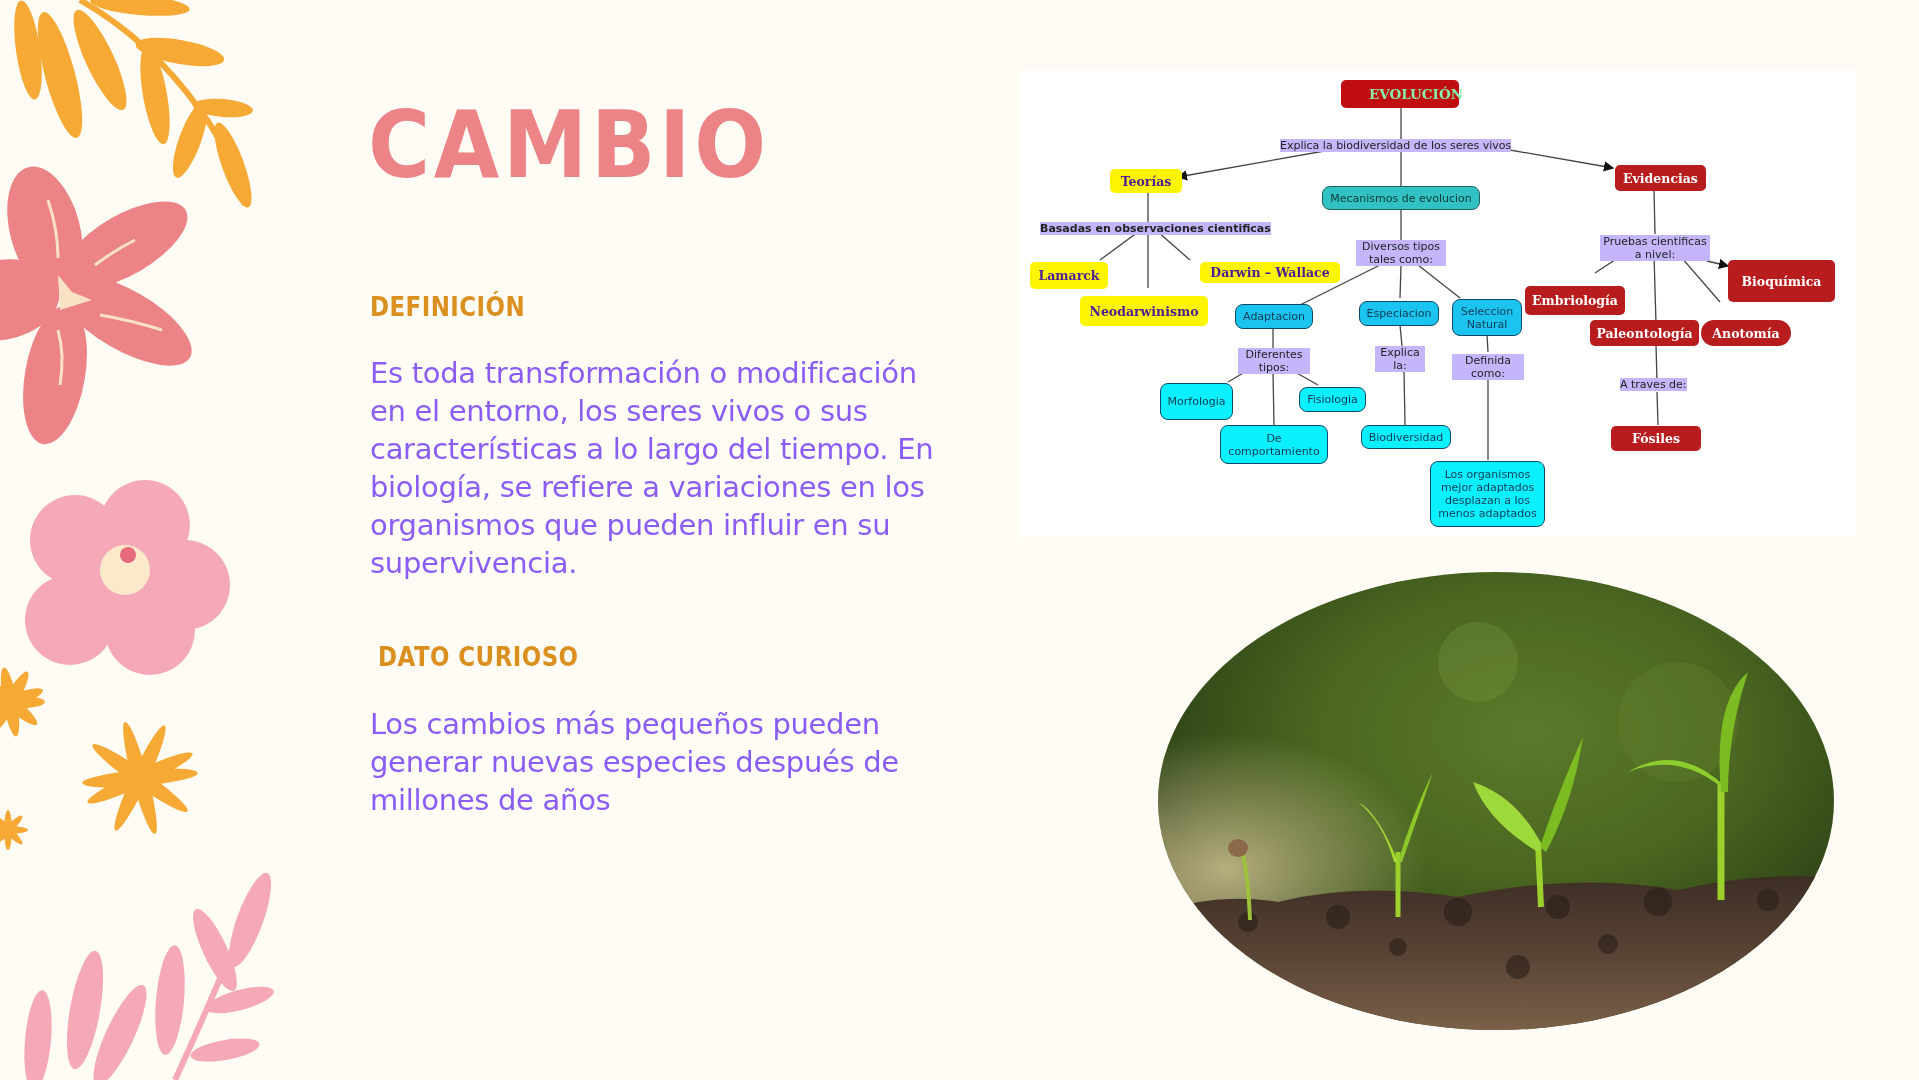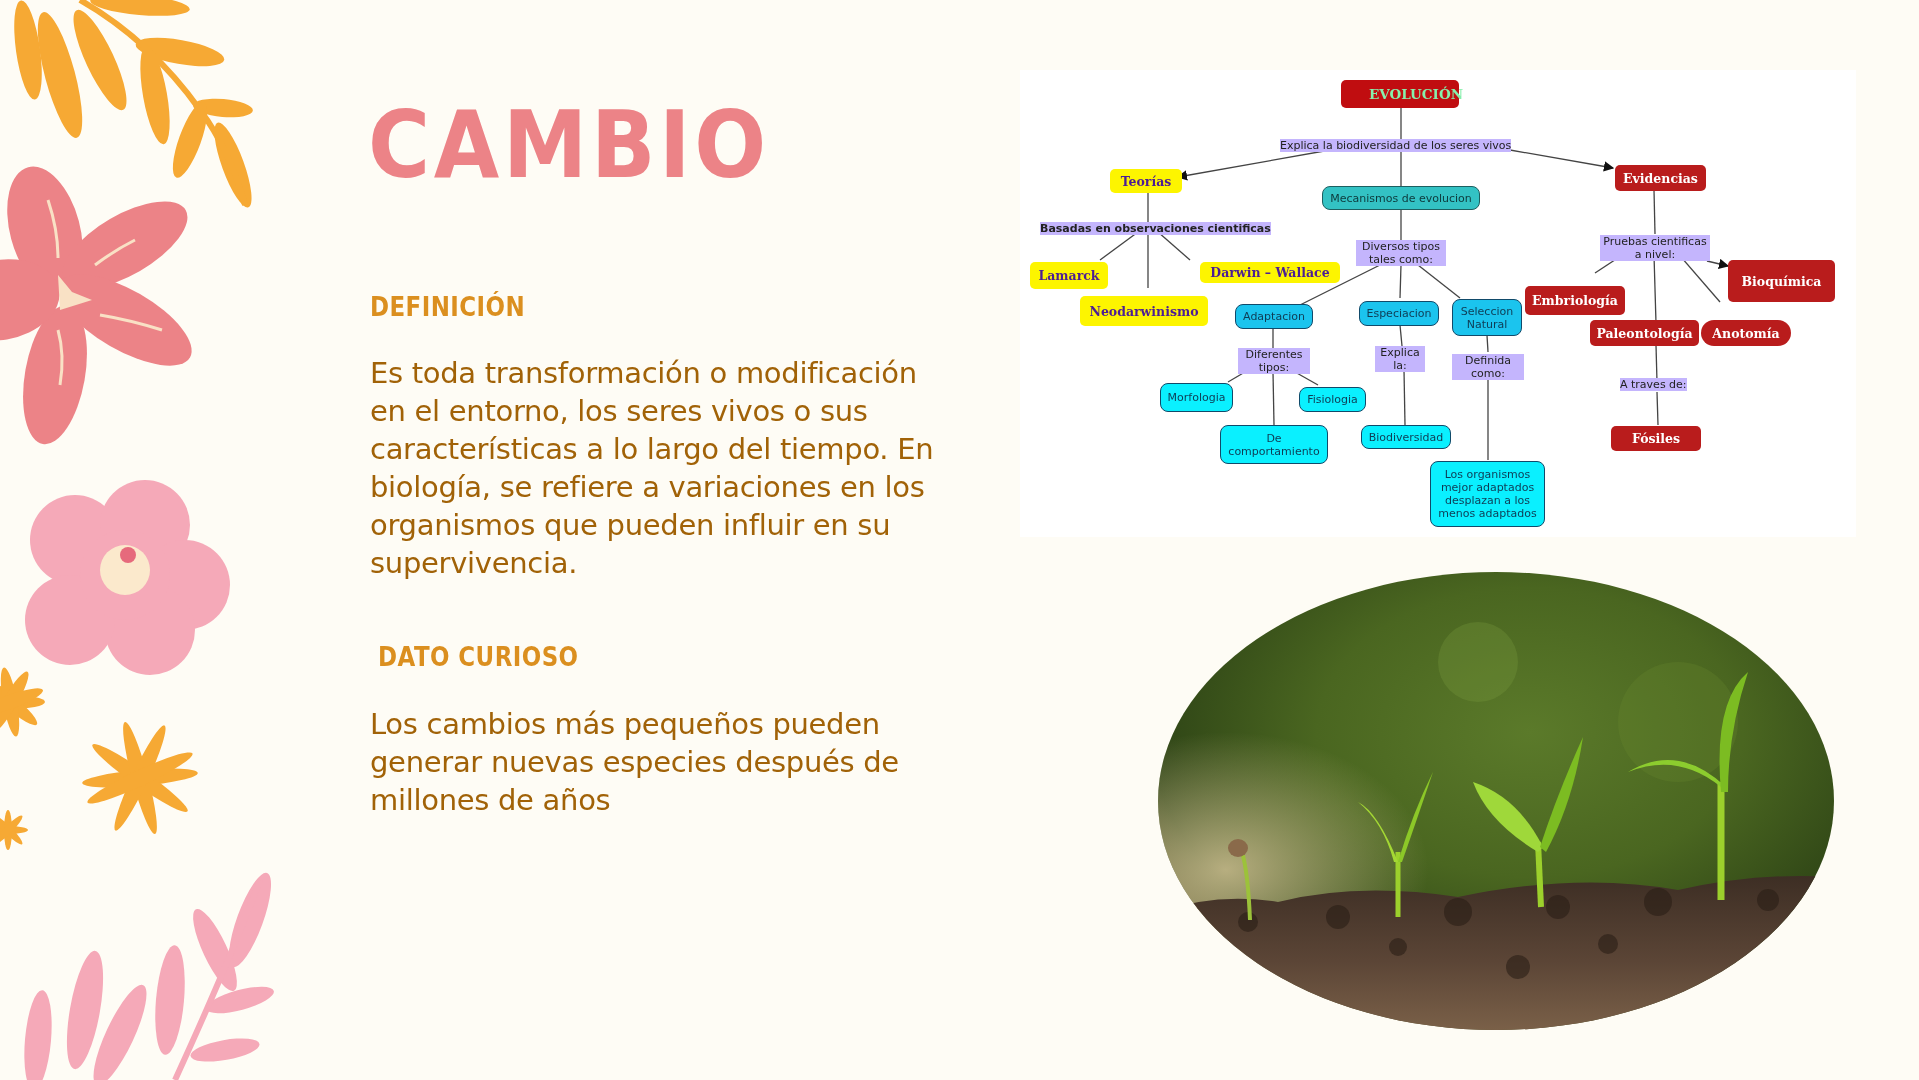--- a/index.html
+++ b/index.html
@@ -1,20 +1,20 @@
 <!DOCTYPE html>
 <html><head>
 <meta charset="utf-8">
 <style>
   html, body { margin:0; padding:0; }
   body { width:1919px; height:1080px; background:#fefcf5; position:relative; overflow:hidden; font-family:"DejaVu Sans", sans-serif; }
   .deco { position:absolute; left:0; top:0; width:300px; height:1080px; }
   .title { position:absolute; left:368px; top:100px; font-family:"DejaVu Sans", sans-serif; font-weight:bold; font-size:92px; letter-spacing:4px; color:#ec8387; line-height:1; transform:scaleX(0.92); transform-origin:left; }
   .heading { position:absolute; font-family:"DejaVu Sans", sans-serif; font-weight:bold; color:#db8f1f; font-size:27px; letter-spacing:0.5px; transform:scaleX(0.85); transform-origin:left; }
-  .body-text { position:absolute; left:370px; width:580px; font-family:"DejaVu Sans", sans-serif; font-size:29px; line-height:38px; color:#a16207; letter-spacing:-0.3px; }
+  .body-text { position:absolute; left:370px; width:580px; font-family:"DejaVu Sans", sans-serif; font-size:29px; line-height:38px; color:#8b5cf6; letter-spacing:-0.3px; }
   .map { position:absolute; left:1020px; top:70px; width:836px; height:467px; background:#ffffff; }
   .map svg { position:absolute; left:0; top:0; }
   .node { position:absolute; font-family:"DejaVu Serif", serif; font-weight:bold; font-size:12.5px; text-align:center; border-radius:5px; display:flex; align-items:center; justify-content:center; box-sizing:border-box; }
   .n-red { background:#c00d10; color:#86efac;padding-left:32px; }
   .n-yellow { background:#fdf500; color:#4c1d95; }
   .n-blue { background:#b91c1c; color:#fff; }
   .n-teal { background:#33c2c4; color:#0d3a3c; font-family:"DejaVu Sans", sans-serif; font-weight:normal; font-size:11px; border:1.5px solid #1d5f60; border-radius:8px; }
   .n-sky { background:#1bc4ee; color:#0f3c55; font-family:"DejaVu Sans", sans-serif; font-weight:normal; font-size:11px; border:1.5px solid #114a6a; border-radius:8px; }
   .n-cyan { background:#0af0ff; color:#0f3c55; font-family:"DejaVu Sans", sans-serif; font-weight:normal; font-size:11px; border:1.5px solid #114a6a; border-radius:8px; line-height:13px; }
   .label { position:absolute; font-family:"DejaVu Sans", sans-serif; font-size:11px; color:#222; text-align:center; background:#c4b5fd; line-height:13px; white-space:nowrap; }
@@ -150,21 +150,21 @@
   <div class="label" style="left:20px; top:152px;font-weight:bold;">Basadas en observaciones cientificas</div>
   <div class="node n-yellow" style="left:10px; top:192px; width:78px; height:27px;">Lamarck</div>
   <div class="node n-yellow" style="left:140px; top:192px; width:140px; height:21px;margin-left:40px;">Darwin – Wallace</div>
   <div class="node n-yellow" style="left:60px; top:226px; width:128px; height:30px;">Neodarwinismo</div>
 
   <div class="node n-teal" style="left:302px; top:116px; width:158px; height:24px;">Mecanismos de evolucion</div>
   <div class="label" style="left:336px; top:170px; width:90px; white-space:normal;">Diversos tipos tales como:</div>
 
   <div class="node n-sky" style="left:215px; top:234px; width:78px; height:25px;">Adaptacion</div>
   <div class="label" style="left:218px; top:278px; width:72px; white-space:normal;">Diferentes tipos:</div>
-  <div class="node n-cyan" style="left:140px; top:313px; width:73px; height:29px;">Morfologia</div>
+  <div class="node n-cyan" style="left:140px; top:313px; width:73px; height:37px;">Morfologia</div>
   <div class="node n-cyan" style="left:279px; top:317px; width:67px; height:25px;">Fisiologia</div>
   <div class="node n-cyan" style="left:200px; top:355px; width:108px; height:39px; padding:0 8px;">De comportamiento</div>
 
   <div class="node n-sky" style="left:339px; top:231px; width:80px; height:25px;">Especiacion</div>
   <div class="label" style="left:355px; top:276px; width:50px; white-space:normal;">Explica la:</div>
   <div class="node n-cyan" style="left:341px; top:355px; width:90px; height:24px;">Biodiversidad</div>
 
   <div class="node n-sky" style="left:432px; top:229px; width:70px; height:37px; line-height:13px; padding:0 4px;">Seleccion Natural</div>
   <div class="label" style="left:432px; top:284px; width:72px; white-space:normal;">Definida como:</div>
   <div class="node n-cyan" style="left:410px; top:391px; width:115px; height:66px; padding:0 6px;">Los organismos mejor adaptados desplazan a los menos adaptados</div>

